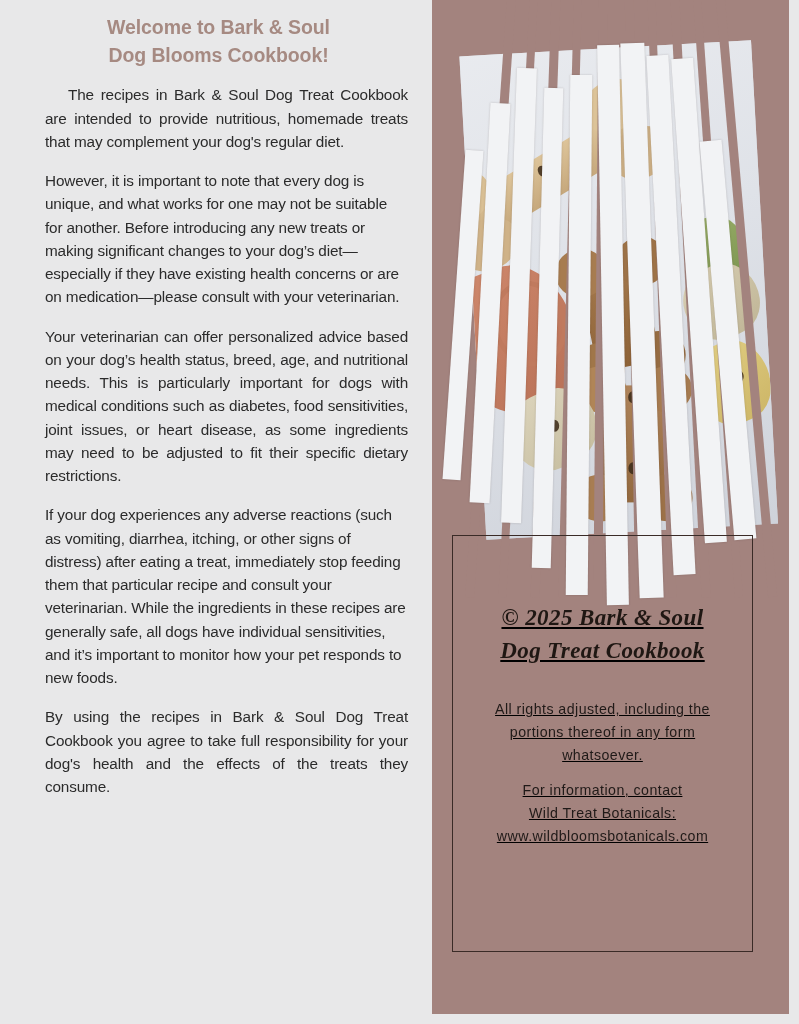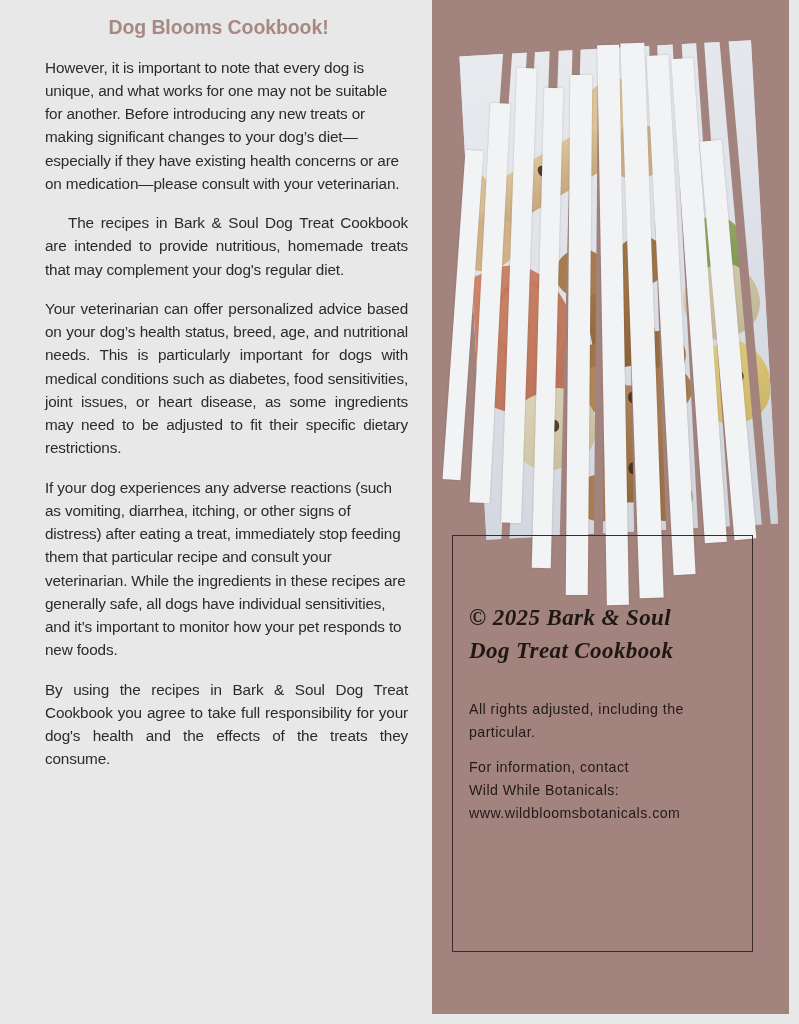--- a/index.html
+++ b/index.html
@@ -84,21 +84,21 @@
 
   
   .copy-box{
     position:absolute;left:20px;top:535px;
     width:301px;height:417px;
     border:1.6px solid #3a2b27;
     box-sizing:border-box;
   }
   .copy-inner{
     position:absolute;left:0;right:0;top:66px;
-    padding:0 16px;
+    text-align:center;padding:0 16px;text-decoration:underline;
   }
   .credit{
     font-family:"Liberation Serif",serif;
     font-style:italic;font-weight:bold;
     font-size:23px;line-height:1.42;
     color:#1f1713;letter-spacing:.4px;
   }
   .credit span{display:block;}
   .rights{
     margin-top:31px;
@@ -114,26 +114,27 @@
   .contact span{display:block;}
 </style>
 </head>
 <body>
 
 <div class="page">
 
   <div class="left-col">
 
     <div class="heading">
+      <span>Welcome to Bark &amp; Soul</span>
       <span>Dog Blooms Cookbook!</span>
     </div>
 
+    <p class="body-par justify indent">The recipes in Bark &amp; Soul Dog Treat Cookbook are intended to provide nutritious, homemade treats that may complement your dog's regular diet.</p>
+
     <p class="body-par">However, it is important to note that every dog is unique, and what works for one may not be suitable for another. Before introducing any new treats or making significant changes to your dog’s diet—especially if they have existing health concerns or are on medication—please consult with your veterinarian.</p>
-
-    <p class="body-par justify indent">The recipes in Bark &amp; Soul Dog Treat Cookbook are intended to provide nutritious, homemade treats that may complement your dog's regular diet.</p>
 
     <p class="body-par justify">Your veterinarian can offer personalized advice based on your dog’s health status, breed, age, and nutritional needs. This is particularly important for dogs with medical conditions such as diabetes, food sensitivities, joint issues, or heart disease, as some ingredients may need to be adjusted to fit their specific dietary restrictions.</p>
 
     <p class="body-par">If your dog experiences any adverse reactions (such as vomiting, diarrhea, itching, or other signs of distress) after eating a treat, immediately stop feeding them that particular recipe and consult your veterinarian. While the ingredients in these recipes are generally safe, all dogs have individual sensitivities, and it’s important to monitor how your pet responds to new foods.</p>
 
 
     <p class="body-par justify">By using the recipes in Bark &amp; Soul Dog Treat Cookbook you agree to take full responsibility for your dog's health and the effects of the treats they consume.</p>
   </div>
 
   <div class="right-panel">
@@ -224,26 +225,27 @@
     <div class="copy-box">
       <div class="copy-inner">
 
         <div class="credit">
           <span>© 2025 Bark &amp; Soul</span>
           <span>Dog Treat Cookbook</span>
         </div>
 
         <div class="rights">
           <span>All rights adjusted, including the</span>
-          <span>particular.</span>
+          <span>portions thereof in any form</span>
+          <span>whatsoever.</span>
         </div>
 
         <div class="contact">
           <span>For information, contact</span>
-          <span>Wild While Botanicals:</span>
+          <span>Wild Treat Botanicals:</span>
           <span>www.wildbloomsbotanicals.com</span>
         </div>
 
       </div>
     </div>
 
   </div>
 </div>
 
 </body></html>

